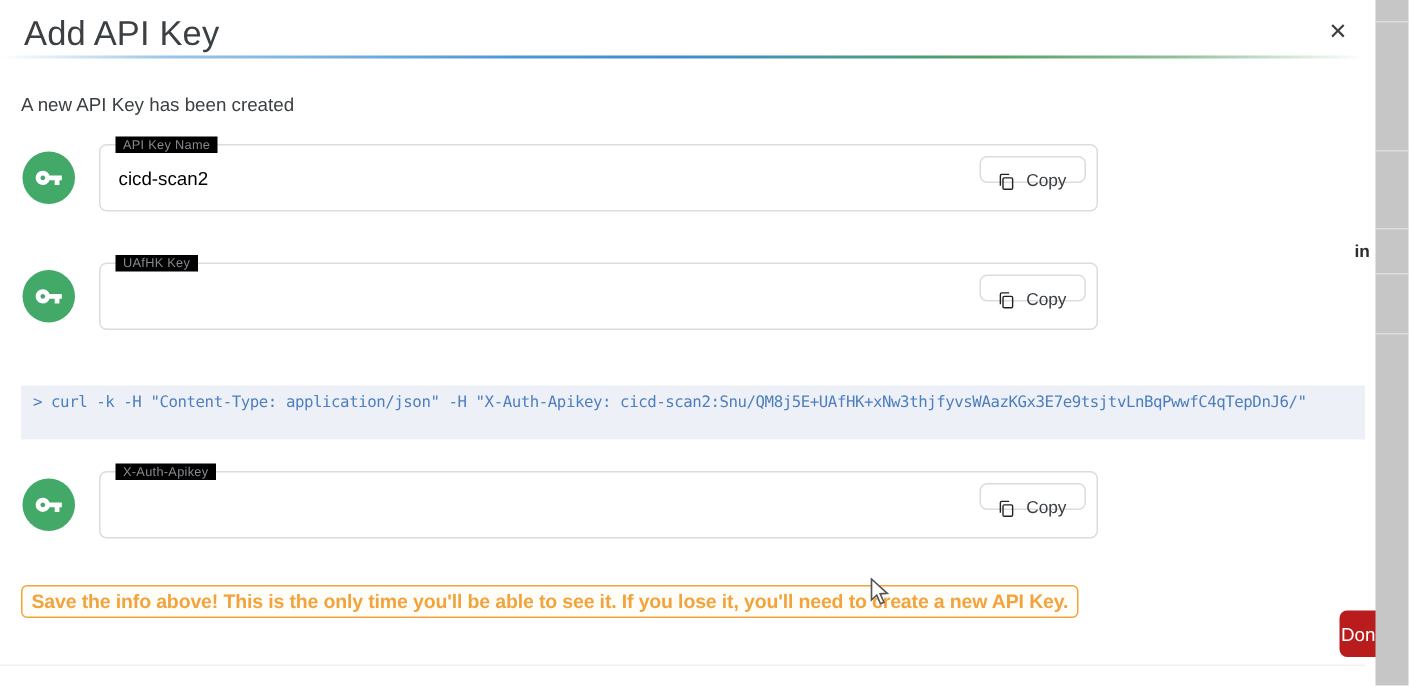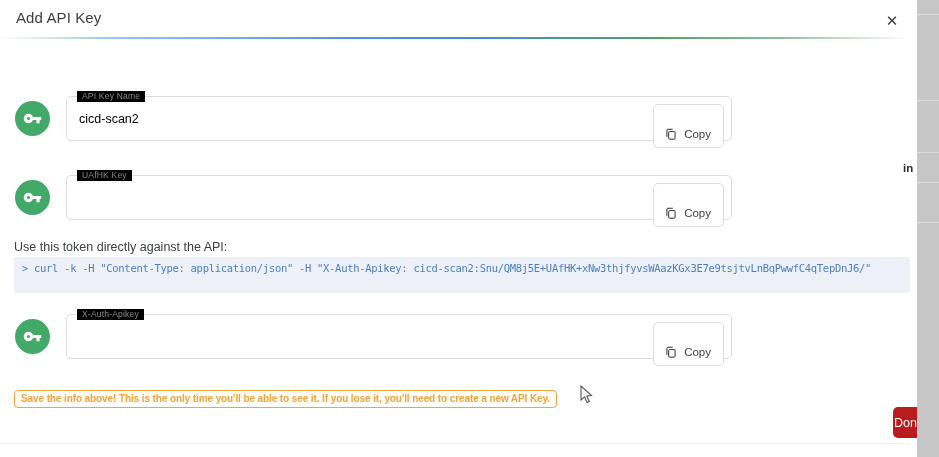--- a/index.html
+++ b/index.html
@@ -9,21 +9,21 @@
     background: #ffffff;
     position: relative;
     overflow: hidden;
     color: #3c4043;
   }
   .stage { position: absolute; inset: 0; width: 939px; height: 457px; }
 
   
   .dlg-title {
     position: absolute; left: 16px; top: 9px;
-    font-size: 15px; font-weight: 400; color: #3c4043;
+    font-size: 23px; font-weight: 400; color: #3c4043;
     letter-spacing: 0.1px;
   }
   .close-btn {
     position: absolute; left: 880px; top: 9px;
     width: 24px; height: 24px;
     display: flex; align-items: center; justify-content: center;
     font-size: 15px; color: #3c4043; cursor: pointer;
     background: transparent; border: none;
   }
   .header-divider {
@@ -63,21 +63,21 @@
     background: #000000; padding: 0 5px;
     font-size: 8.5px; color: #868b90; letter-spacing: 0.2px;
     line-height: 11px;
   }
   .field-value {
     position: absolute; left: 12px; top: 0; height: 100%;
     display: flex; align-items: center;
     font-size: 12.5px; color: #000000; white-space: nowrap;
   }
   .copy-btn {
-    position: absolute; right: 7px; top: 7px; height: 44px;
+    position: absolute; right: 7px; top: 7px; height: 18px;
     border: 1px solid #dadce0; border-radius: 5px; background: #ffffff;
     display: flex; align-items: center; gap: 6px;
     padding: 16px 12px 0 10px;
     font-family: "Liberation Sans", sans-serif;
     font-size: 11.5px; color: #3c4043; cursor: pointer;
   }
   .copy-btn svg { width: 14px; height: 15px; stroke: #202124; fill: none; stroke-width: 1.6; }
 
   .row1-icon { top: 101px; }
   .row1-field { top: 96px; }
@@ -99,21 +99,21 @@
     font-size: 10.5px; letter-spacing: -0.3px;
     color: #4d7fbe; line-height: 14px;
     white-space: nowrap; overflow: hidden;
   }
 
   
   .warning-box {
     position: absolute; left: 14px; top: 390px;
     border: 1px solid #f2a33c; border-radius: 4px;
     padding: 2px 6px 3px 6px;
-    font-size: 10px; font-weight: bold; color: #f2a33c;
+    font-size: 13px; font-weight: bold; color: #f2a33c;
     white-space: nowrap; letter-spacing: -0.1px;
     background: #fffdf8;
   }
 
   
   .done-btn {
     position: absolute; left: 851px; top: 407px;
     width: 32px; height: 31px;
     background: #b91c1c; color: #ffffff;
     border: none; border-radius: 5px;
@@ -143,20 +143,21 @@
 <body>
 
 <div class="stage">
 
   <div class="dlg-title">Add API Key</div>
   <button class="close-btn">
     <span>✕</span>
   </button>
   <div class="header-divider"></div>
 
+  <div class="intro-text">A new API Key has been created</div>
 
   <div class="key-icon-circle row1-icon">
     <svg viewBox="0 0 24 24">
         <path d="M12.65 10C11.83 7.67 9.61 6 7 6c-3.31 0-6 2.69-6 6s2.69 6 6 6c2.61 0 4.83-1.67 5.65-4H17v4h4v-4h2v-4H12.65zM7 14c-1.1 0-2-.9-2-2s.9-2 2-2 2 .9 2 2-.9 2-2 2z"></path>
       </svg>
   </div>
   <div class="field-box row1-field">
     <span class="field-label">API Key Name</span>
     <span class="field-value">cicd-scan2</span>
     <button class="copy-btn">
@@ -177,21 +178,20 @@
     <span class="field-label">UAfHK Key</span>
     <button class="copy-btn">
       <svg viewBox="0 0 24 24">
           <rect x="8" y="7" width="11" height="13" rx="1.5"></rect>
           <path d="M5 16V4.5A1.5 1.5 0 0 1 6.5 3H15"></path>
         </svg>
       <span>Copy</span>
     </button>
   </div>
 
-  <div class="token-hint">Use this token directly against the API:</div>
   <div class="code-block">
     <div>&gt; curl -k -H "Content-Type: application/json" -H "X-Auth-Apikey: cicd-scan2:Snu/QM8j5E+UAfHK+xNw3thjfyvsWAazKGx3E7e9tsjtvLnBqPwwfC4qTepDnJ6/"</div>
   </div>
 
   <div class="key-icon-circle row3-icon">
     <svg viewBox="0 0 24 24">
         <path d="M12.65 10C11.83 7.67 9.61 6 7 6c-3.31 0-6 2.69-6 6s2.69 6 6 6c2.61 0 4.83-1.67 5.65-4H17v4h4v-4h2v-4H12.65zM7 14c-1.1 0-2-.9-2-2s.9-2 2-2 2 .9 2 2-.9 2-2 2z"></path>
       </svg>
   </div>
   <div class="field-box row3-field">

